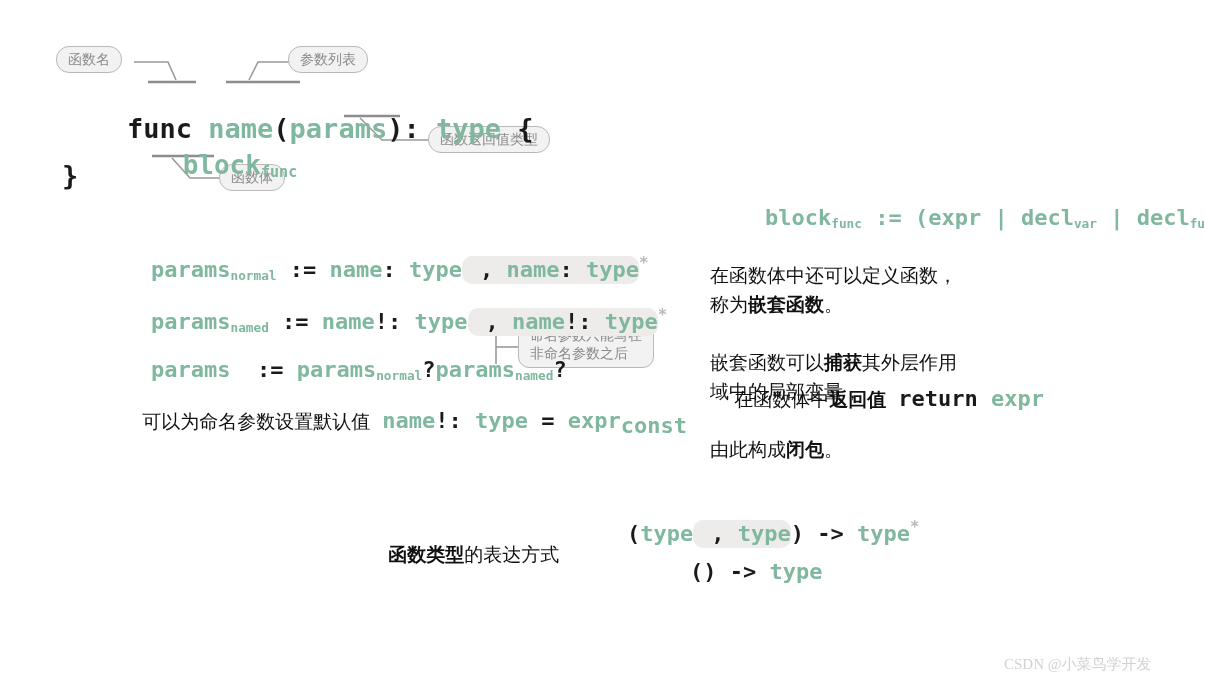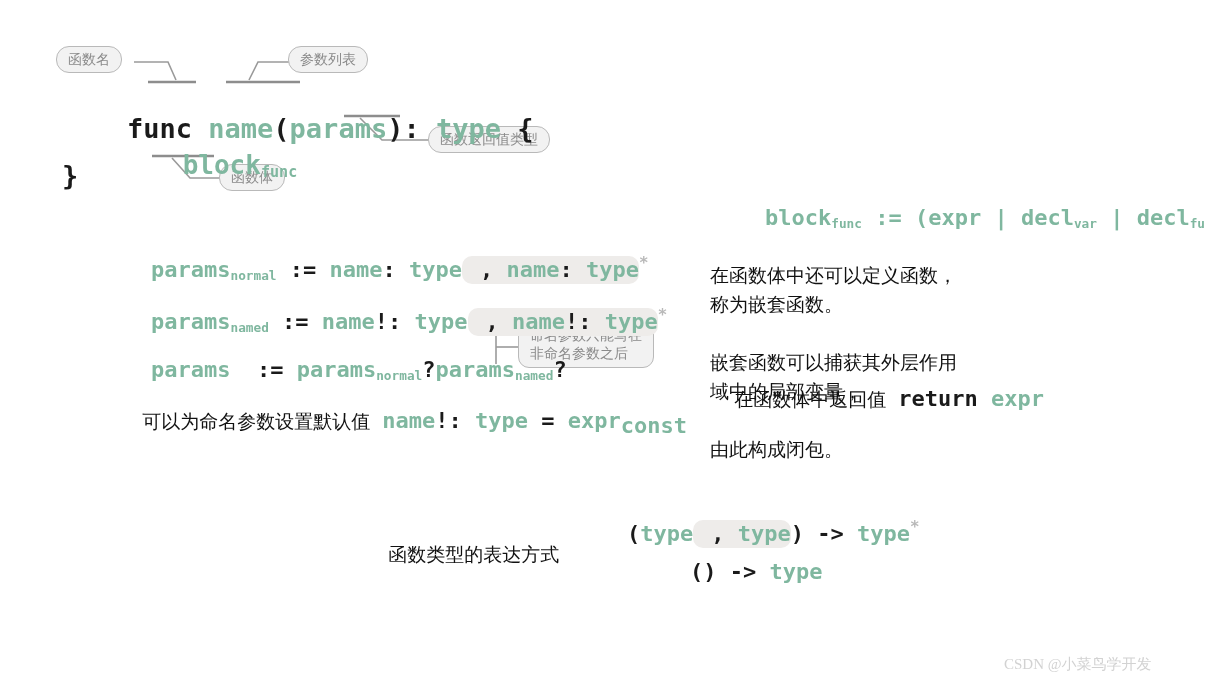--- a/index.html
+++ b/index.html
@@ -106,21 +106,21 @@
     white-space: pre-line;
   }
   #rc-return {
     left: 710px; top: 364px;
     font-size: 19px;
     white-space: pre;
     color: #111111;
     font-family: "DejaVu Sans", sans-serif;
   }
   #rc-return .code { font-size: 22px; }
-  b { font-weight: normal; }
+  b { font-weight: bold; }
 
   
   #ft-label {
     left: 364px; top: 520px;
     font-size: 19px;
     color: #111111;
     font-family: "DejaVu Sans", sans-serif;
     white-space: pre;
   }
   #ft-row-1 { left: 574px; top: 492px; font-size: 22px; }

